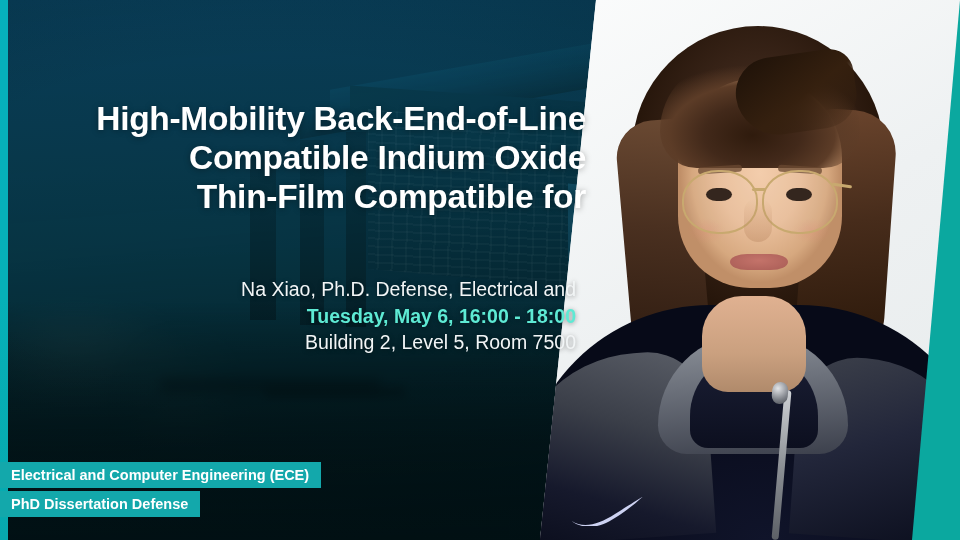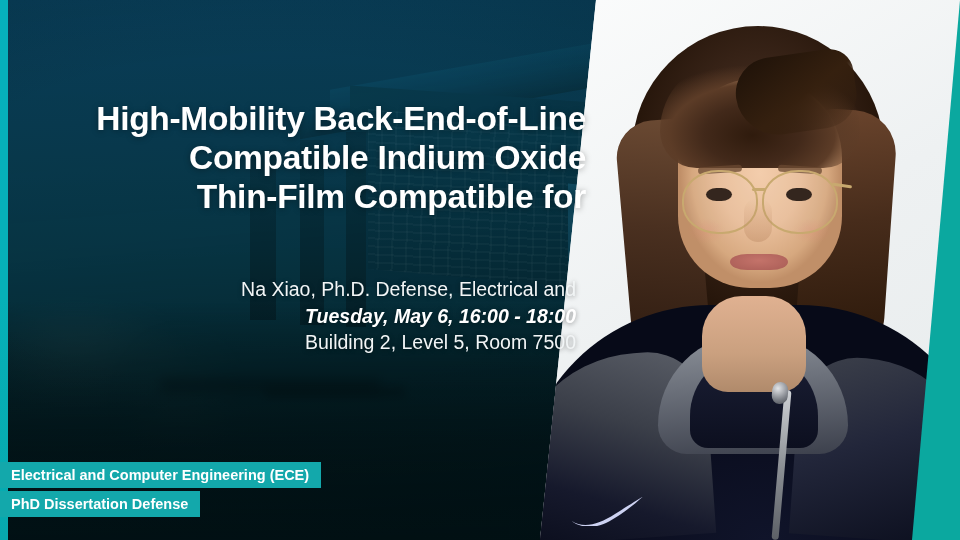--- a/index.html
+++ b/index.html
@@ -241,21 +241,21 @@
     position:absolute;left:46px;top:99px;width:540px;
     color:#ffffff;font-size:33.5px;line-height:39px;font-weight:700;
     letter-spacing:-.3px;
     text-shadow:0 1px 6px rgba(0,0,0,.35);
   }
   .subtitle{
     position:absolute;left:46px;top:276px;width:530px;
     color:#f2f5f6;font-size:19.5px;line-height:26.5px;font-weight:400;
     text-shadow:0 1px 5px rgba(0,0,0,.4);
   }
-  .subtitle .bold{font-weight:700;color:#ffffff;font-style:italic;}
+  .subtitle .bold{font-weight:700;color:#5eead4;}
 
   
   .badge{
     position:absolute;left:0;
     background:#13a8ab;color:#ffffff;
     font-weight:700;display:flex;align-items:center;
     box-sizing:border-box;
   }
   .badge-1{top:462px;height:26px;padding:0 12px 0 11px;font-size:14.5px;}
   .badge-2{top:491px;height:26px;padding:0 12px 0 11px;font-size:14.5px;}

